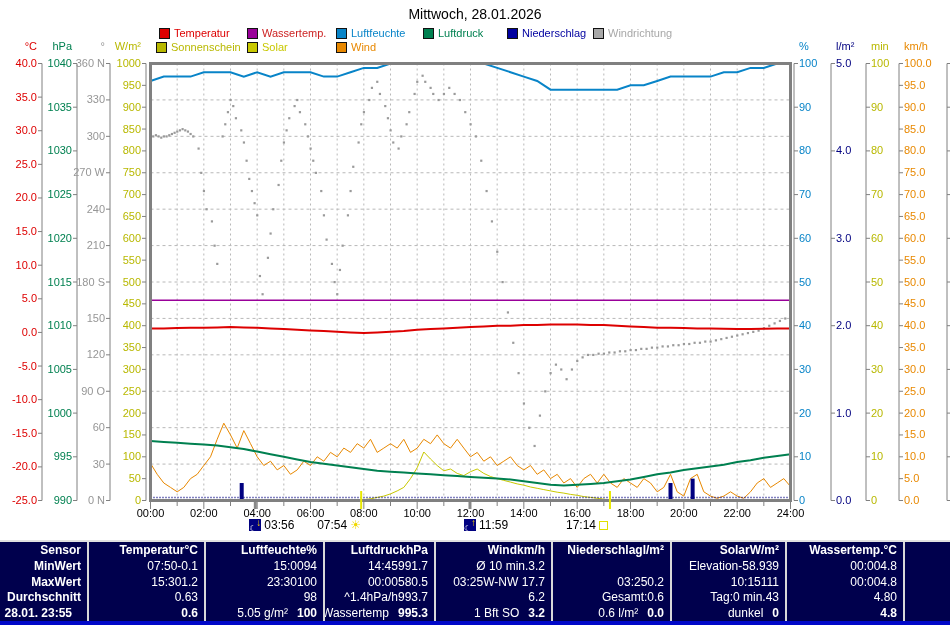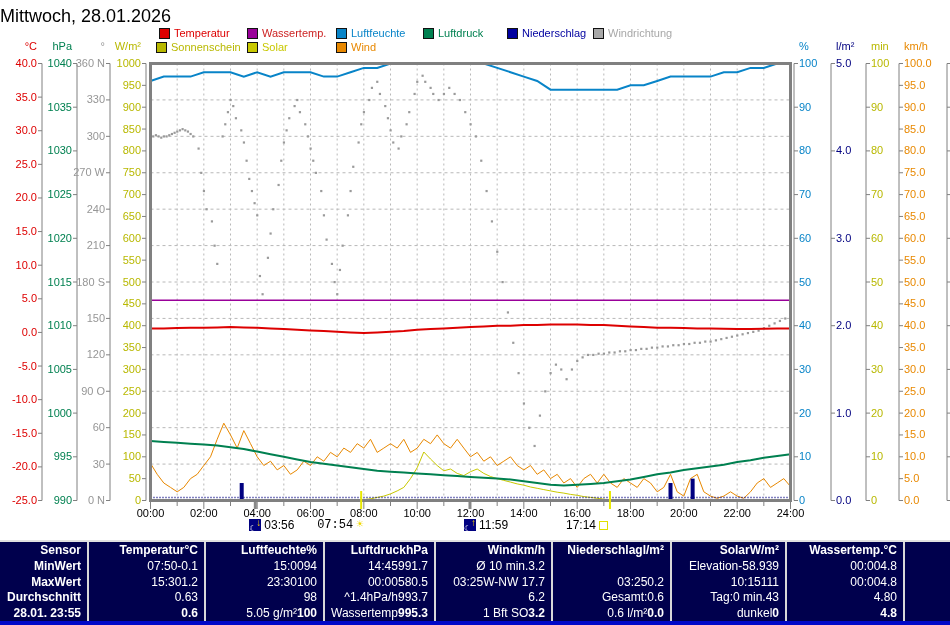--- a/index.html
+++ b/index.html
@@ -1,19 +1,19 @@
 <!DOCTYPE html>
 <html><head>
 <meta charset="utf-8">
 <style>
   html,body{margin:0;padding:0;background:#fff;}
   .page{position:relative;width:950px;height:625px;background:#fff;overflow:hidden;
         font-family:"Liberation Sans",sans-serif;}
-  .title{position:absolute;top:6px;left:0;width:100%;
-         font-size:18px;color:#000;}
+  .title{position:absolute;top:6px;left:0;width:100%;text-align:center;
+         font-size:14px;color:#000;}
   .legend{position:absolute;top:0;left:0;width:100%;height:60px;}
   .legend-item{position:absolute;display:flex;align-items:center;gap:4px;
                font-size:11px;white-space:nowrap;}
   .sw{width:9px;height:9px;border:1px solid #111;flex:0 0 auto;}
   .chart-svg{position:absolute;top:0;left:0;}
   .astro{position:absolute;top:518px;left:0;width:100%;height:16px;font-size:12px;color:#000;}
   .marker{position:absolute;display:flex;align-items:center;gap:3px;white-space:nowrap;}
   .moonbox{position:relative;width:12px;height:12px;background:#000080;display:inline-block;}
   .moonbox .arr{position:absolute;right:0px;top:-2px;color:#ffd800;font-size:10px;font-weight:bold;line-height:12px;}
   .moonbox .cres{position:absolute;left:0px;bottom:-2px;color:#fff;font-size:8px;line-height:8px;}
@@ -23,21 +23,21 @@
           border-top:2px solid #e0e0e0;display:flex;color:#fff;font-size:12px;}
   .tcol{height:100%;border-right:2px solid #d8d8d8;box-sizing:border-box;
         display:flex;flex-direction:column;justify-content:space-between;padding-top:1px;}
   .tcol:last-child{border-right:none;}
   .trow{display:flex;justify-content:flex-end;height:15px;line-height:15px;
         padding:0 6px;white-space:nowrap;overflow:hidden;}
   .thead{font-weight:bold;}
   .tlabel{text-align:left;}
   .tval{text-align:right;}
   .bstripe{position:absolute;top:621px;left:0;width:950px;height:4px;background:#0008c8;}
-  .bold{font-weight:bold;}
+  .bold{font-weight:bold;margin-left:9px;}
 </style>
 </head>
 <body>
 
 <div class="page">
   <div class="title">Mittwoch, 28.01.2026</div>
   <div class="legend" id="legend">
       <div class="legend-item" style="left: 159px; top: 27px;">
         <span class="sw" style="background: rgb(221, 0, 0);"></span>
         <span style="color: rgb(221, 0, 0);">Temperatur</span>
@@ -591,21 +591,21 @@
       </g>
     </svg>
   <div class="astro" id="astro">
       <div class="marker" style="left: 249.3px; top: 0px;">
         <span class="moonbox">
           <span class="cres">☾</span>
           <span class="arr">↓</span>
         </span>
         <span>03:56</span>
       </div>
-      <div class="marker" style="left: 317.167px; top: 0px; font-family: Liberation Mono, monospace;">
+      <div class="marker" style="left: 317.167px; top: 0px;">
         <span>07:54</span>
         <span class="sunicon">☀</span>
       </div>
       <div class="marker" style="left: 463.967px; top: 0px;">
         <span class="moonbox">
           <span class="cres">☾</span>
           <span class="arr">↑</span>
         </span>
         <span>11:59</span>
       </div>

